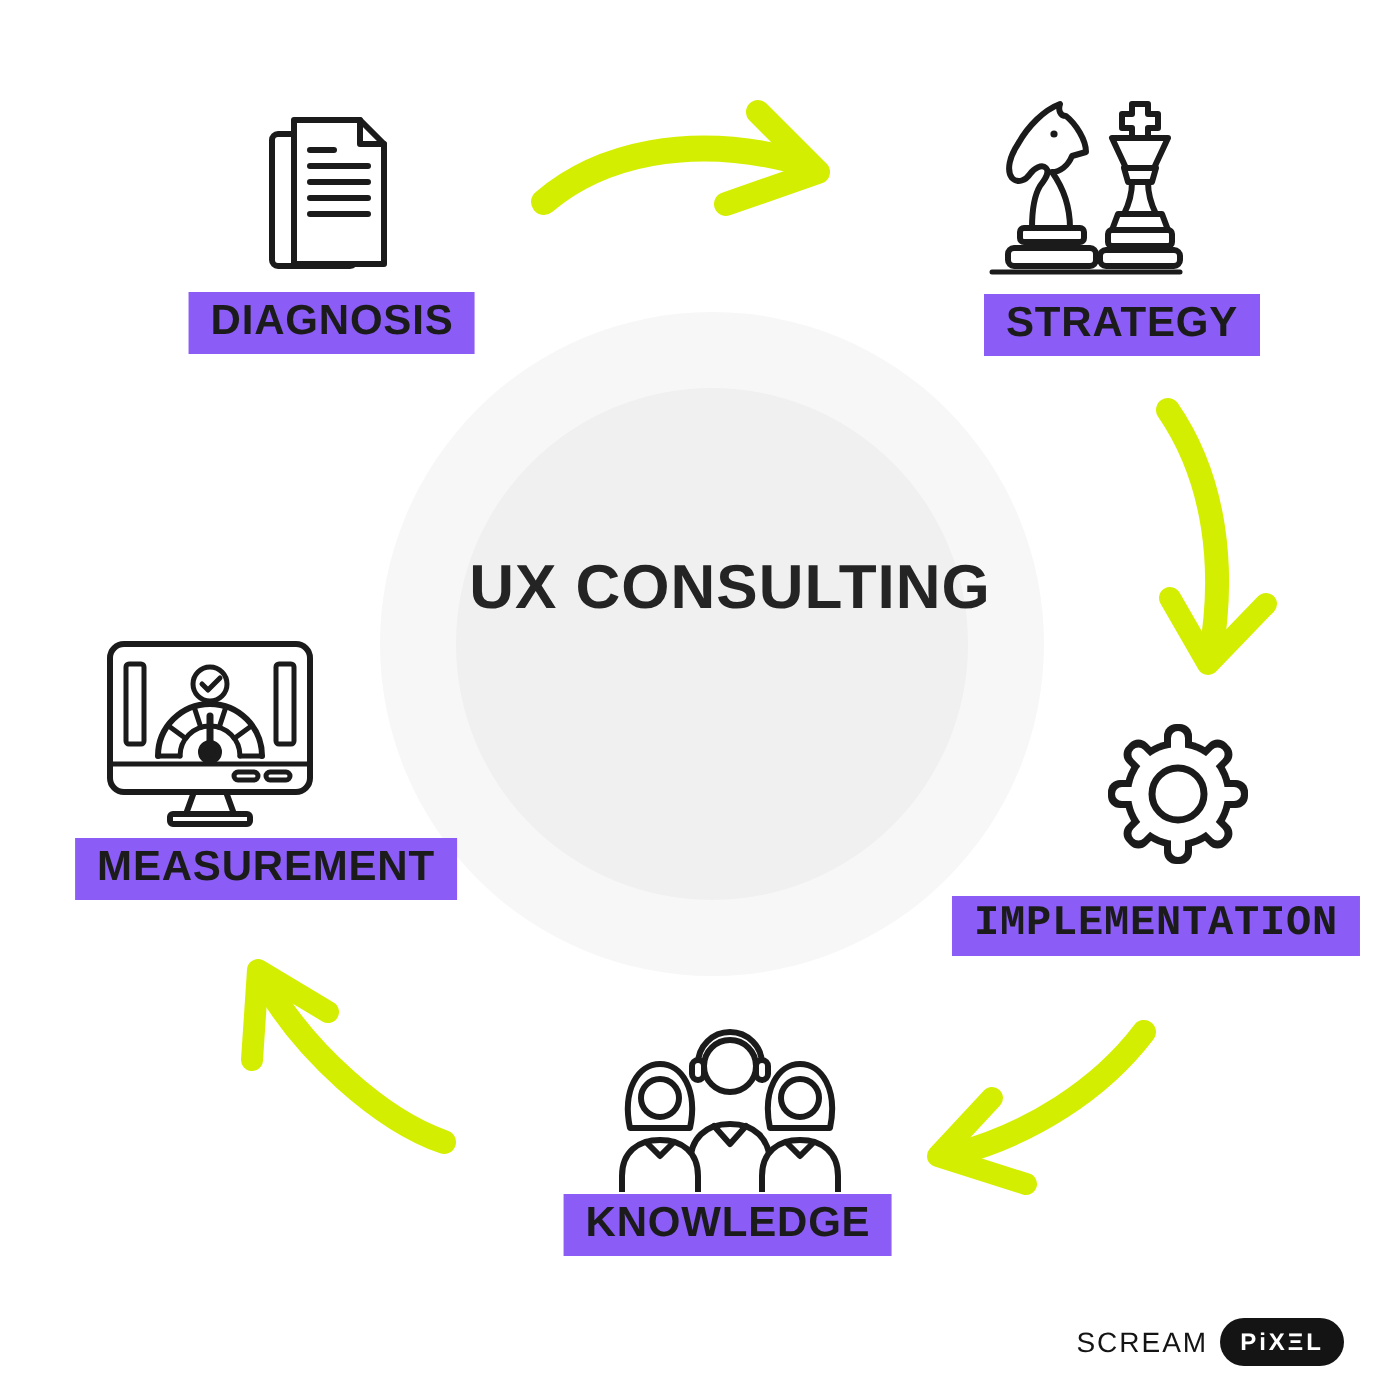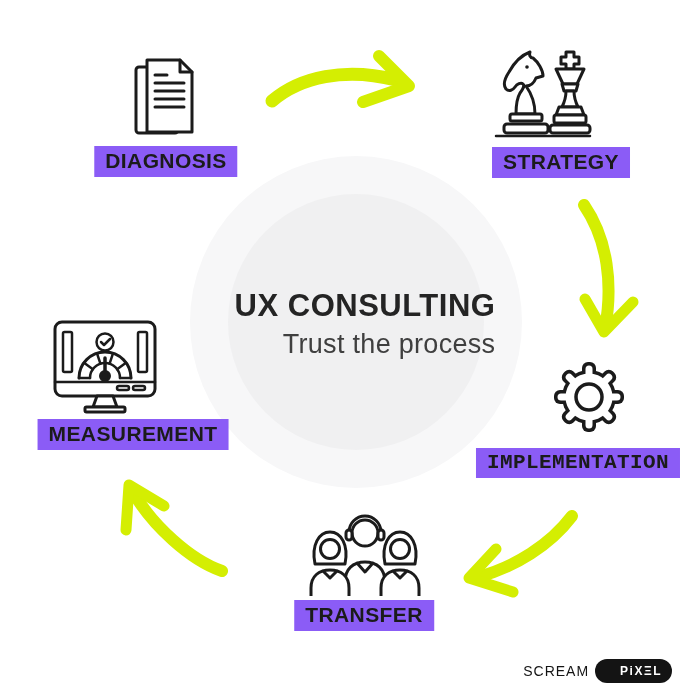--- a/index.html
+++ b/index.html
@@ -13,22 +13,22 @@
   
   .circle-outer{
     left:190px;top:156px;width:332px;height:332px;border-radius:50%;
     background:#f7f7f8;
   }
   .circle-inner{
     left:228px;top:194px;width:256px;height:256px;border-radius:50%;
     background:#f0f0f1;
   }
   .center-text{
-    left:365px;top:288px;transform:translateX(-50%);
-    text-align:right;white-space:nowrap;
+    left:365px;top:276px;transform:translateX(-50%);
+    text-align:left;white-space:nowrap;
   }
   .center-title{
     font-size:31px;font-weight:800;color:#242424;letter-spacing:0.5px;
   }
   .center-sub{
     font-size:27px;font-weight:400;color:#3f3f3f;margin-top:5px;letter-spacing:0.3px;
   }
   
   .label-wrap{position:absolute;transform:translateX(-50%);text-align:center;white-space:nowrap;}
   .stage-label{
@@ -44,32 +44,31 @@
   
   .logo{
     right:28px;bottom:17px;display:flex;align-items:center;gap:6px;
   }
   .logo-brand{
     font-size:14px;font-weight:400;color:#141414;letter-spacing:1px;
   }
   .logo-badge{
     background:#141414;color:#ffffff;border-radius:13px;
     font-size:12px;font-weight:700;letter-spacing:1.5px;
-    padding:5px 10px 5px 25px;
+    padding:5px 10px 5px 10px;
   }
 </style>
 </head>
 <body>
 
 <div class="abs circle-outer"></div>
 <div class="abs circle-inner"></div>
 
 <div class="abs center-text">
   <div class="center-title">UX CONSULTING</div>
-  <div class="center-sub">Trust the process</div>
 </div>
 
 <svg class="icon-svg" style="left:134px;top:58px;" width="62" height="78" viewBox="0 0 62 78">
   <g stroke="#1b1b1b" stroke-width="3" fill="#ffffff" stroke-linejoin="round" stroke-linecap="round">
     <rect x="2" y="9" width="42" height="66" rx="3"></rect>
     <path d="M13,2 H46 L58,14 V74 H13 Z"></path>
     <path d="M46,2 V14 H58" fill="none"></path>
     <path d="M21,17 H33" fill="none"></path>
     <path d="M21,25 H50" fill="none"></path>
     <path d="M21,33 H50" fill="none"></path>
@@ -139,21 +138,21 @@
     <path d="M8,84 L8,76 C8,64 16,58 27,58 C38,58 46,64 46,76 L46,84"></path>
     <path d="M20,59 L27,66 L34,59" fill="none"></path>
 
     <path d="M82,52 C78,33 86,20 97,20 C108,20 116,33 112,52 Z"></path>
     <circle cx="97" cy="37" r="9.5"></circle>
     <path d="M78,84 L78,76 C78,64 86,58 97,58 C108,58 116,64 116,76 L116,84"></path>
     <path d="M90,59 L97,66 L104,59" fill="none"></path>
   </g>
 </svg>
 <div class="label-wrap" style="left:364px;top:597px;">
-  <div><span class="stage-label second-line">TRANSFER</span></div>
+  <div><span class="stage-label">KNOWLEDGE</span></div>
 </div>
 
 <svg class="icon-svg" style="left:53px;top:320px;" width="104" height="94" viewBox="0 0 104 94">
   <g stroke="#1b1b1b" stroke-width="3" fill="#ffffff" stroke-linejoin="round" stroke-linecap="round">
     <rect x="2" y="2" width="100" height="74" rx="7"></rect>
     <path d="M2,62 H102" fill="none" stroke-width="2.5"></path>
     <rect x="10" y="12" width="9" height="40" rx="1.5" stroke-width="2.5"></rect>
     <rect x="85" y="12" width="9" height="40" rx="1.5" stroke-width="2.5"></rect>
     <path d="M26,58 A26,26 0 0 1 78,58"></path>
     <path d="M37,58 A15,15 0 0 1 67,58" fill="none" stroke-width="2.5"></path>

